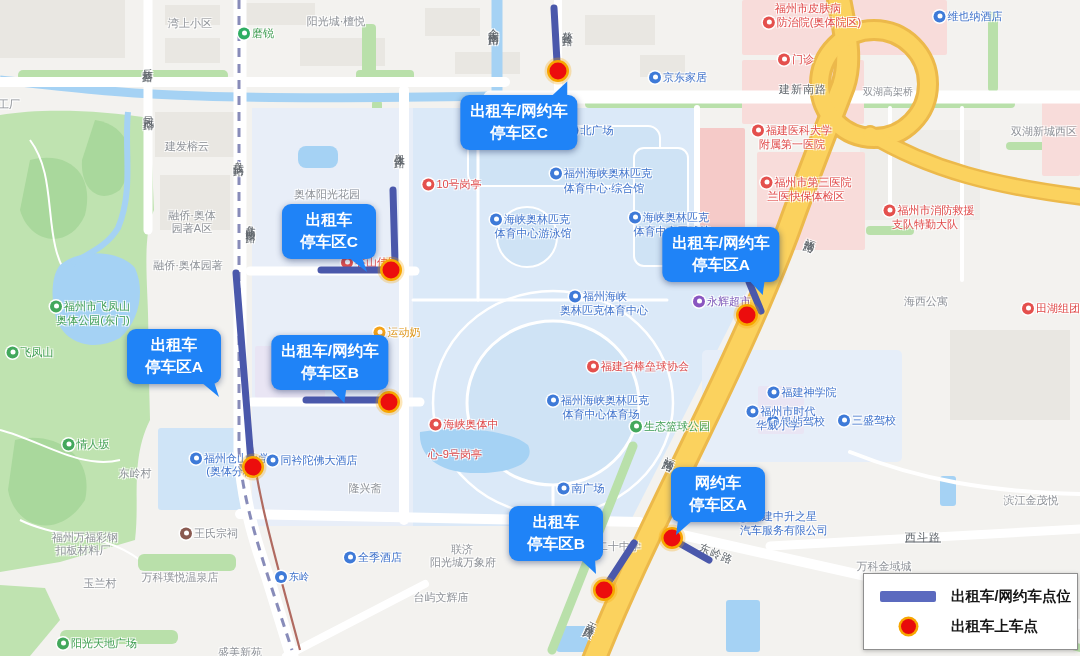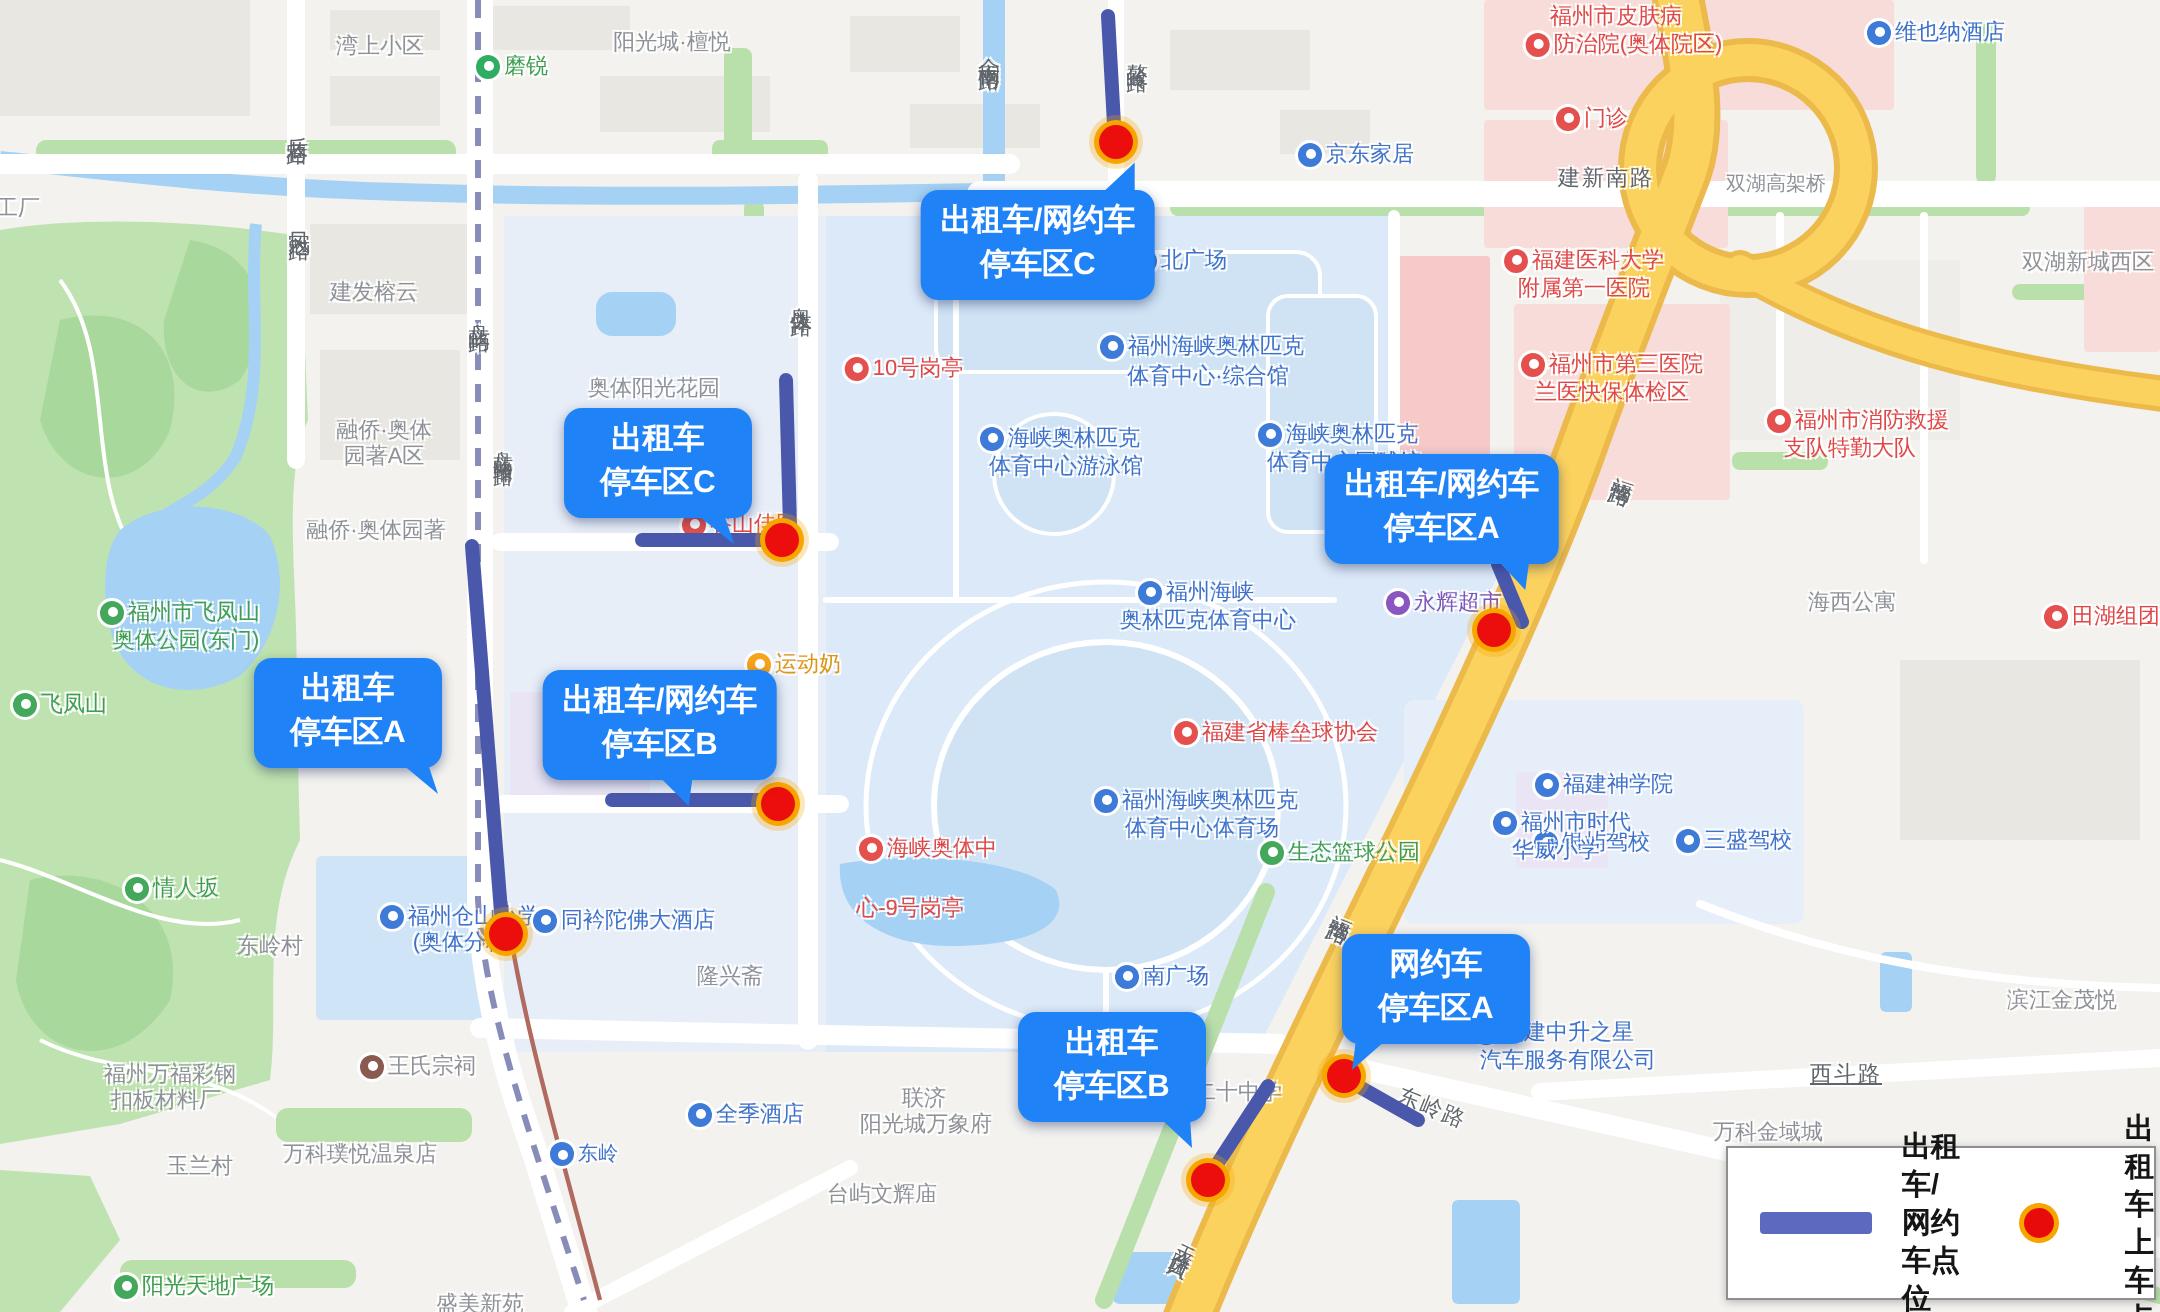--- a/index.html
+++ b/index.html
@@ -22,21 +22,21 @@
   .i-purple{background:#8a56c0}.i-orange{background:#f5a31a}.i-dark{background:#8a5a50}.i-metro{background:#2fae63}
   .marker{position:absolute;width:17px;height:17px;border-radius:50%;background:#ec0d0d;
           transform:translate(-50%,-50%);z-index:5;
           box-shadow:0 0 0 2.5px #f7a600,0 0 0 5px rgba(247,166,0,.28)}
   .callout{position:absolute;background:#1f83f7;color:#fff;border-radius:9px;padding:5px 10px;
            text-align:center;font-weight:bold;z-index:6;transform:translateX(-50%);
            box-shadow:0 2px 6px rgba(20,40,90,.45);line-height:1.45;font-size:15.5px;min-width:74px}
   .co-line{white-space:nowrap}
   .tail{position:absolute;width:20px;height:15px;background:#1f83f7}
   .legend{position:absolute;left:863px;top:573px;width:215px;height:77px;background:#fff;
-          border:1px solid #8f8f8f;z-index:7;display:flex;flex-direction:row;justify-content:center;
+          border:1px solid #8f8f8f;z-index:7;display:flex;flex-direction:column;justify-content:center;
           gap:11px;padding-left:16px;box-sizing:border-box;box-shadow:0 1px 4px rgba(0,0,0,.25)}
   .lrow{display:flex;align-items:center;gap:15px;font-size:14.5px;font-weight:bold;color:#151515}
   .lsw{width:56px;display:flex;justify-content:center;align-items:center;flex:none}
   .lswatch{width:56px;height:11px;background:#5b6abf;border-radius:2px}
   .ldot{width:15px;height:15px;border-radius:50%;background:#e80b0b;box-shadow:0 0 0 2.5px #f7a600}
 </style>
 </head>
 <body>
 
 <div id="map">

